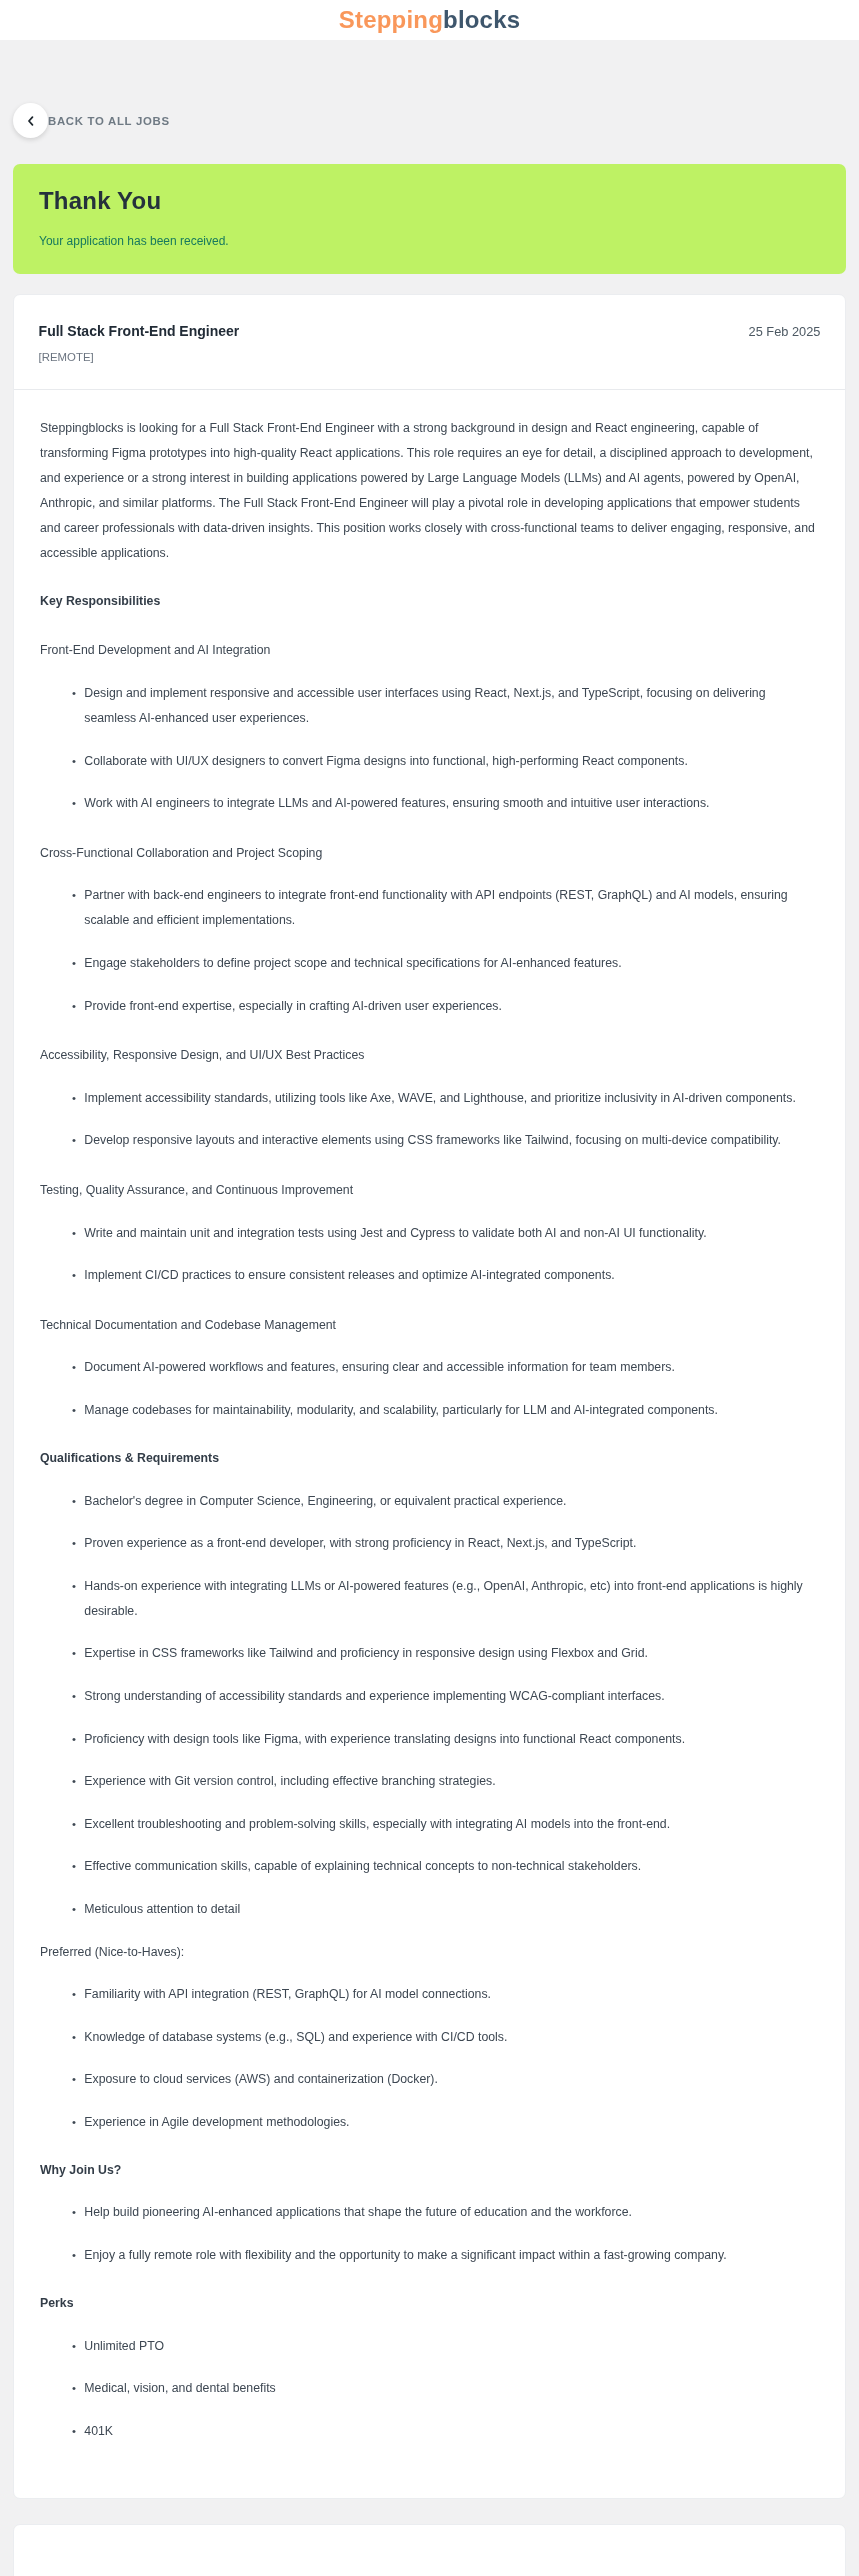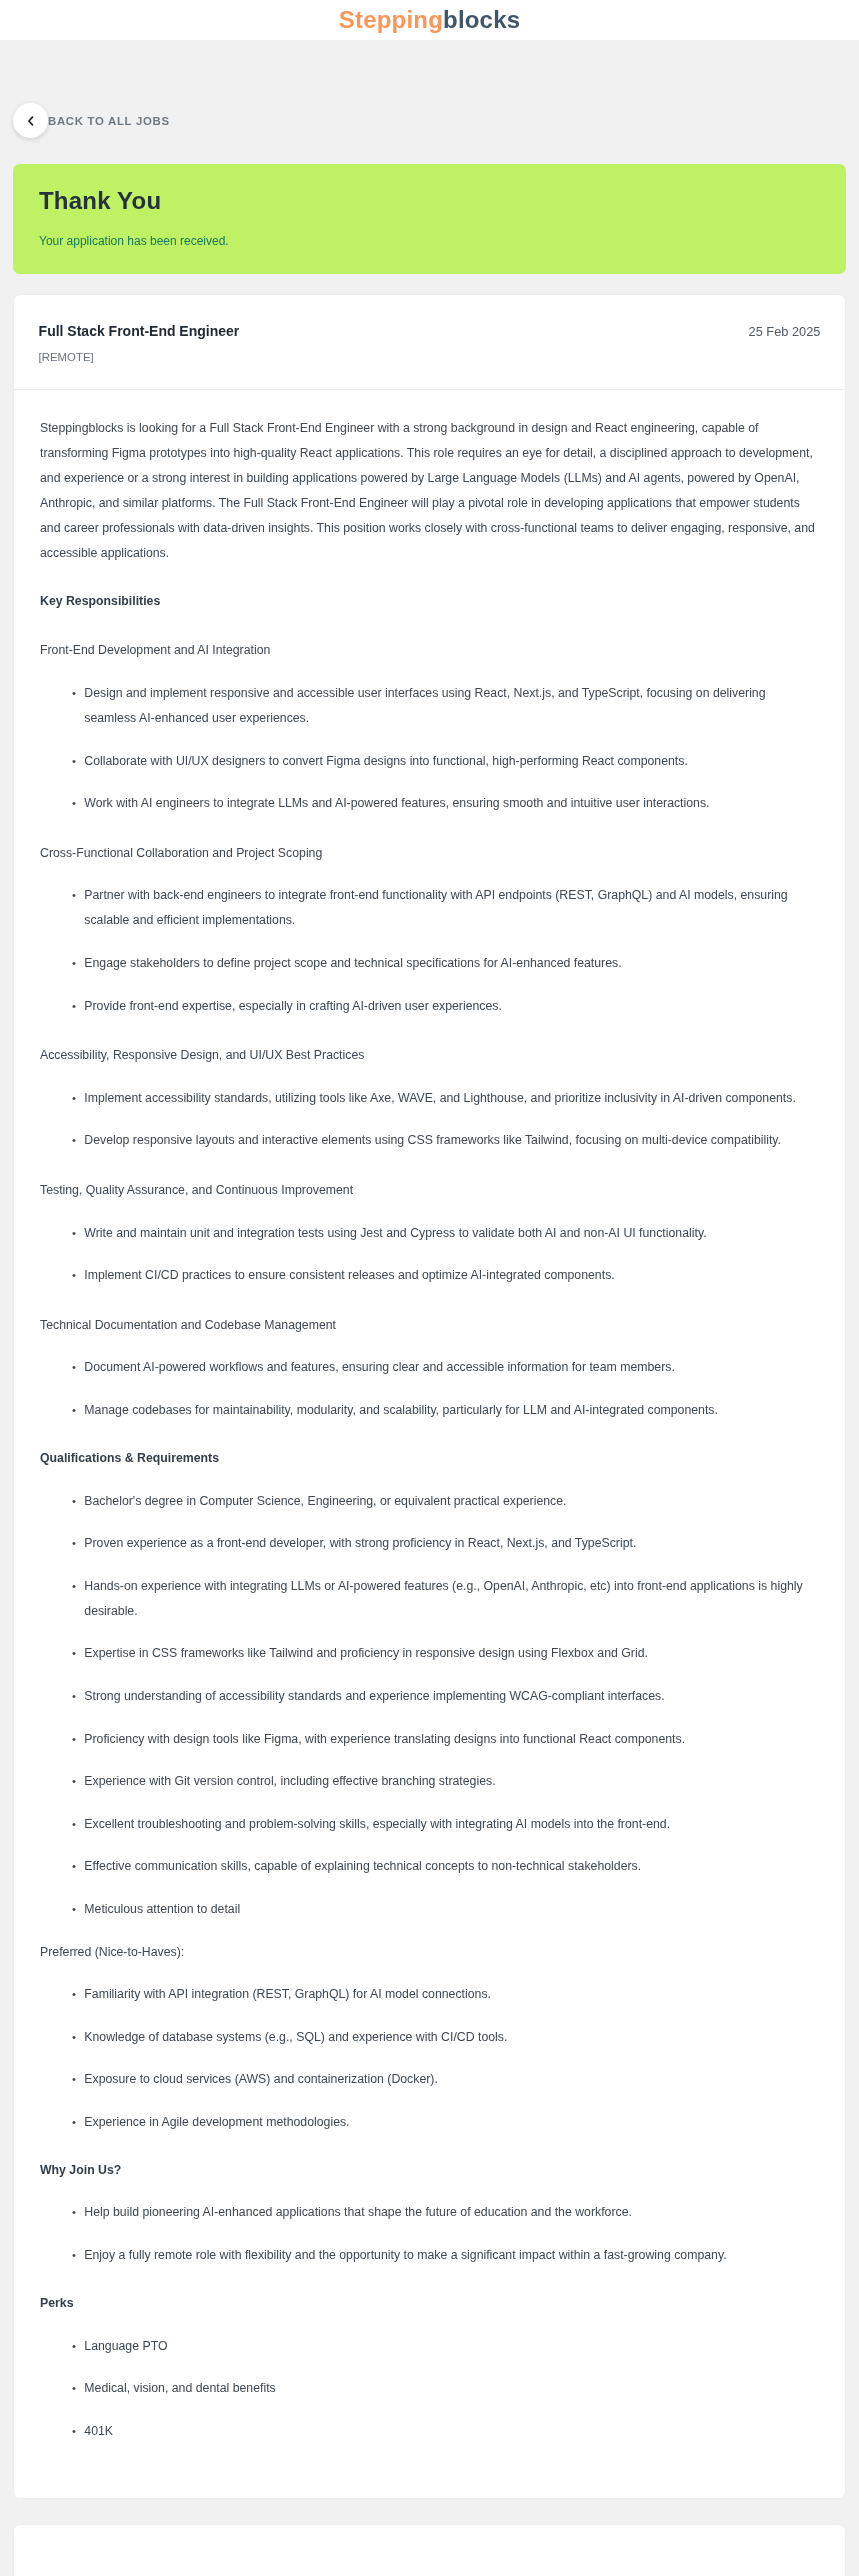--- a/index.html
+++ b/index.html
@@ -158,21 +158,21 @@
         <li>Exposure to cloud services (AWS) and containerization (Docker).</li>
         <li>Experience in Agile development methodologies.</li>
       </ul>
       <h4 class="h">Why Join Us?</h4>
       <ul>
         <li>Help build pioneering AI-enhanced applications that shape the future of education and the workforce.</li>
         <li>Enjoy a fully remote role with flexibility and the opportunity to make a significant impact within a fast-growing company.</li>
       </ul>
       <h4 class="h">Perks</h4>
       <ul>
-        <li>Language PTO</li>
+        <li>Unlimited PTO</li>
         <li>Medical, vision, and dental benefits</li>
         <li>401K</li>
       </ul>
     </div>
 </div>
 
 <div class="info-card">
   <div class="info-item i1">
     <span style="display:flex;">
       <svg width="20" height="20" viewBox="0 0 24 24" fill="none">

